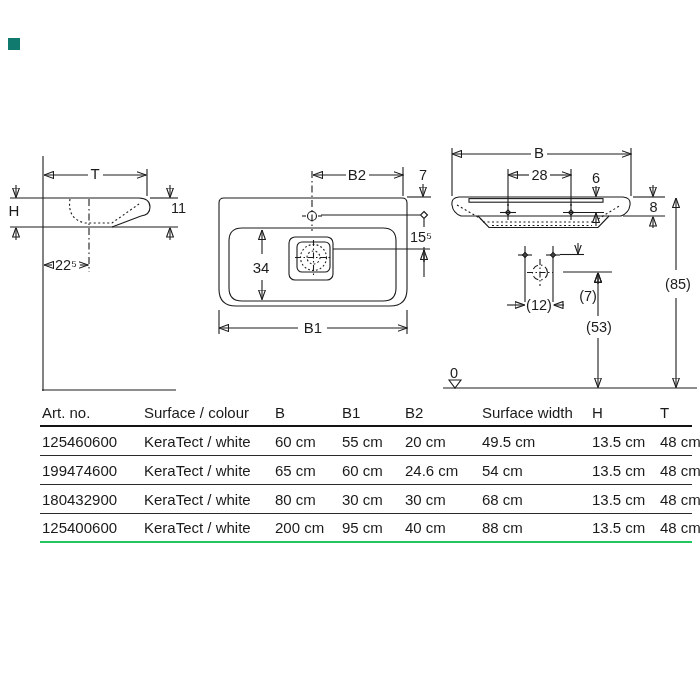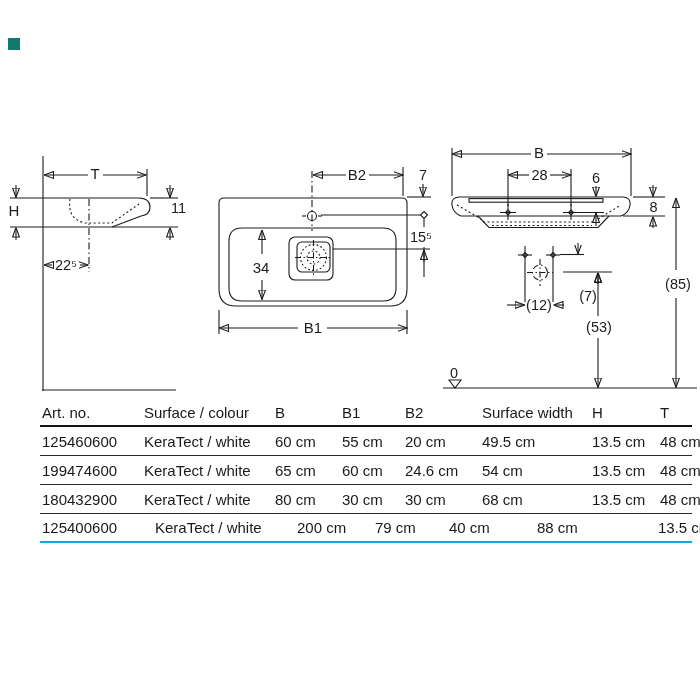--- a/index.html
+++ b/index.html
@@ -10,21 +10,21 @@
   svg.drawing line, svg.drawing path, svg.drawing circle, svg.drawing rect{
     stroke:#1c1c1c;fill:none;stroke-width:1.1;}
   svg.drawing text{stroke:none;fill:#1c1c1c;font-family:"Liberation Sans",sans-serif;
     font-size:14.5px;}
   svg.drawing text.big{font-size:15px;}
   .spec-table{position:absolute;left:8px;top:400px;width:684px;font-size:15px;}
   .trow{display:grid;grid-template-columns:102px 131px 67px 63px 77px 110px 68px auto;
         align-items:center;padding-left:2px;box-sizing:border-box;margin-left:32px;}
   .trow.head{height:27px;border-bottom:2px solid #141414;}
   .trow.data{height:29px;border-bottom:1px solid #2a2a2a;}
-  .trow.data.last{border-bottom:2px solid #0ea5e9;gap:11px;}
+  .trow.data.last{border-bottom:2px solid #22c55e;}
   .trow span{white-space:nowrap;overflow:visible;}
 </style>
 </head>
 <body>
 
 <div class="page">
 
   <div class="brand-marker" style="background:#117a6e"></div>
 
   <svg class="drawing" width="700" height="400" viewBox="0 0 700 400">
@@ -227,21 +227,21 @@
       <span>30 cm</span>
       <span>30 cm</span>
       <span>68 cm</span>
       <span>13.5 cm</span>
       <span>48 cm</span>
     </div>
     <div class="trow data last">
       <span>125400600</span>
       <span>KeraTect / white</span>
       <span>200 cm</span>
-      <span>79 cm</span>
+      <span>95 cm</span>
       <span>40 cm</span>
       <span>88 cm</span>
       <span>13.5 cm</span>
       <span>48 cm</span>
     </div>
   </div>
 
 </div>
 
 </body></html>

